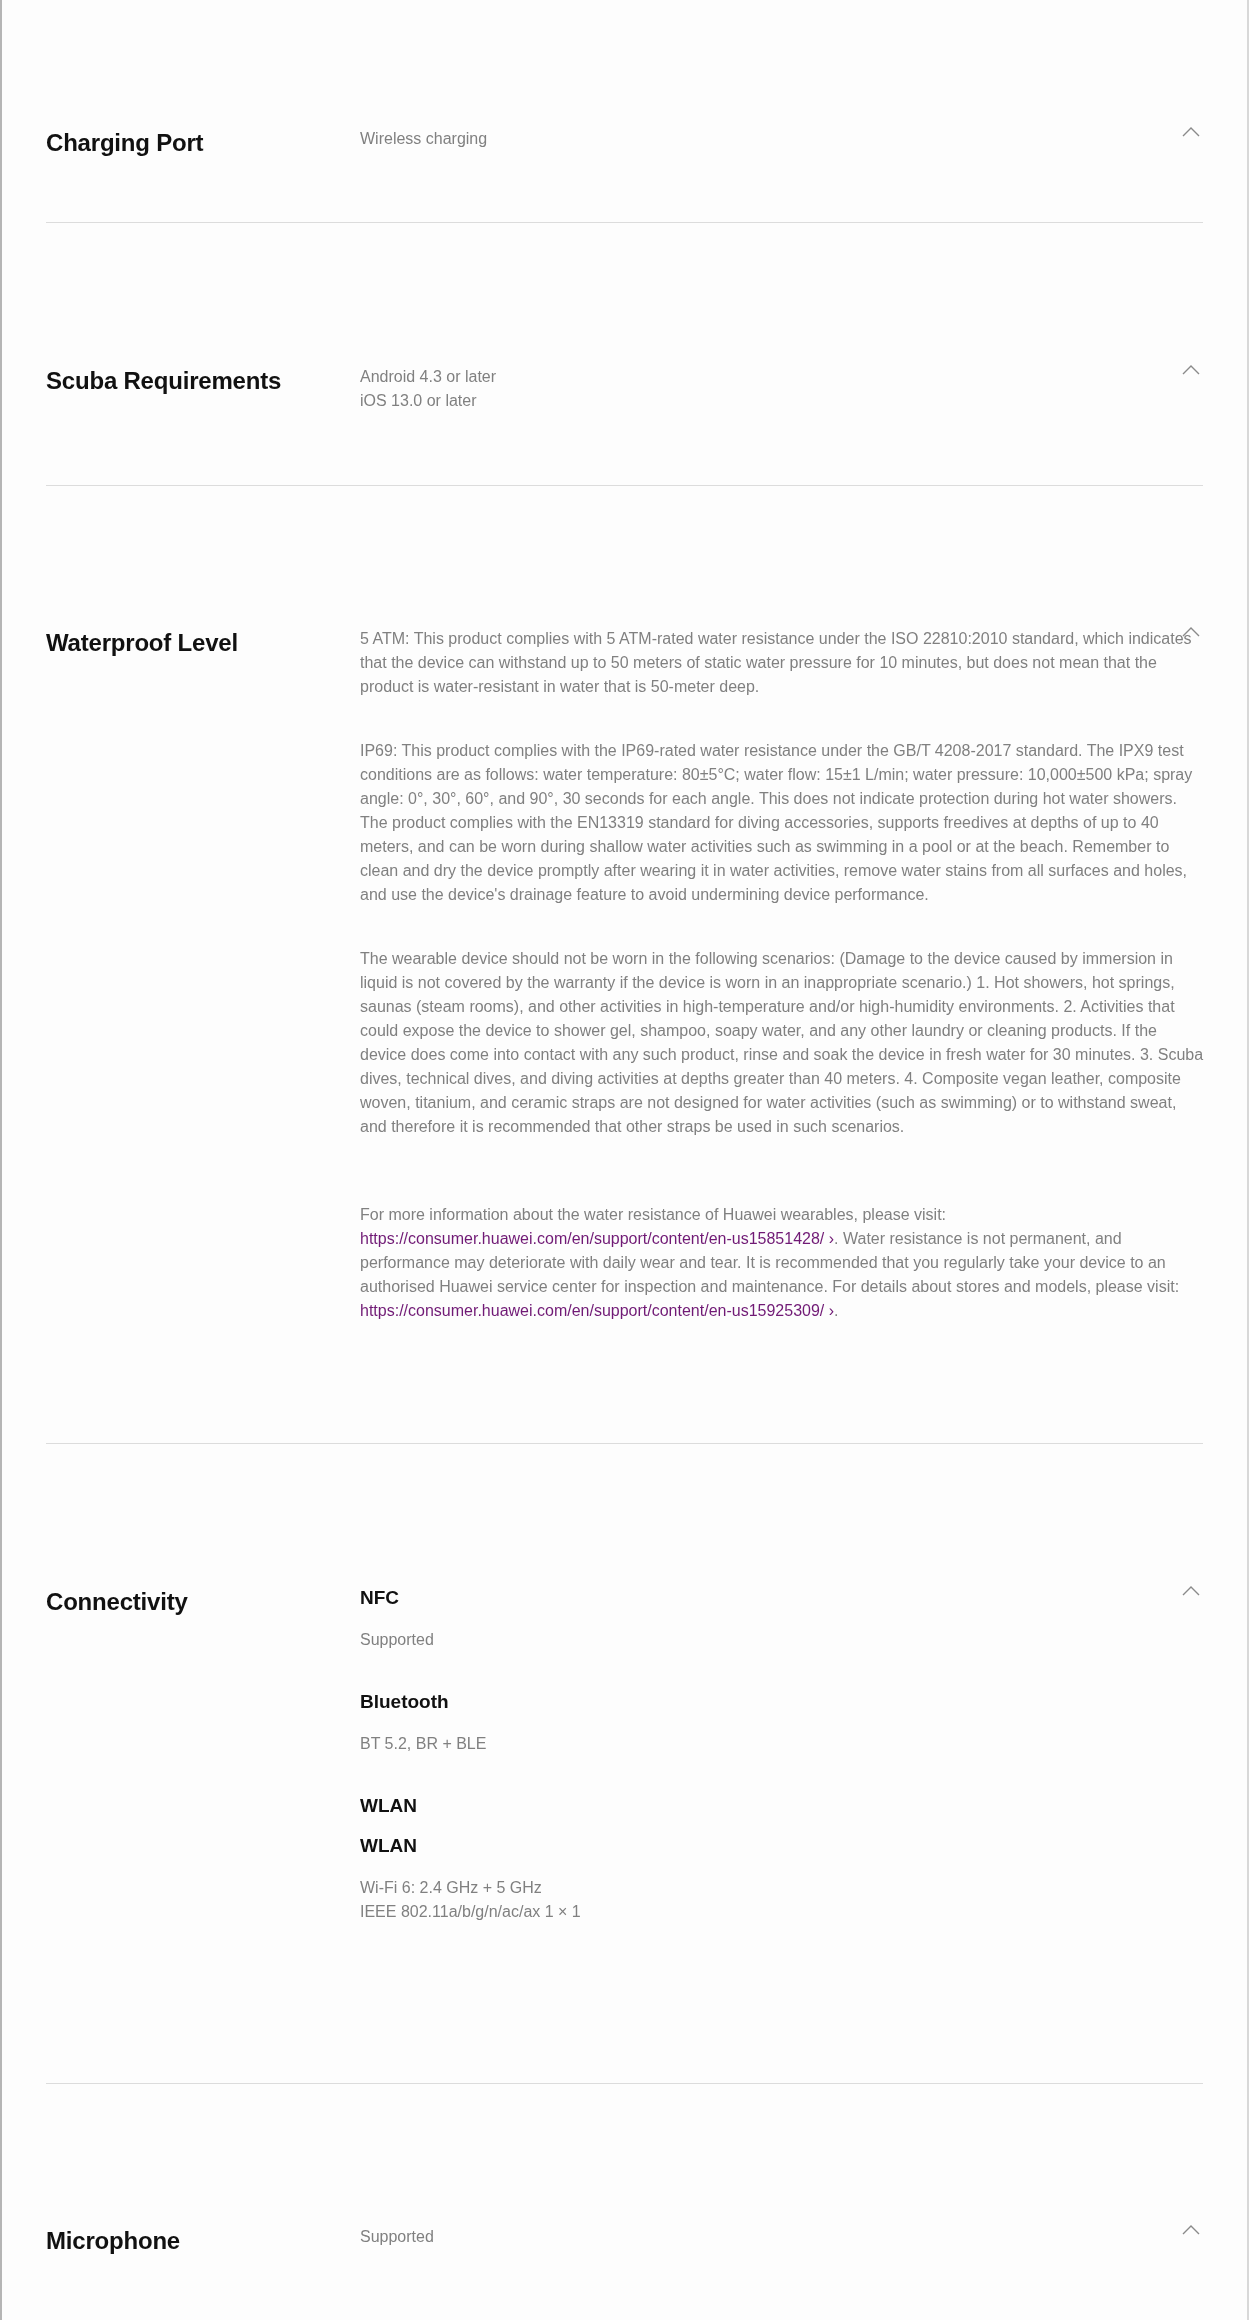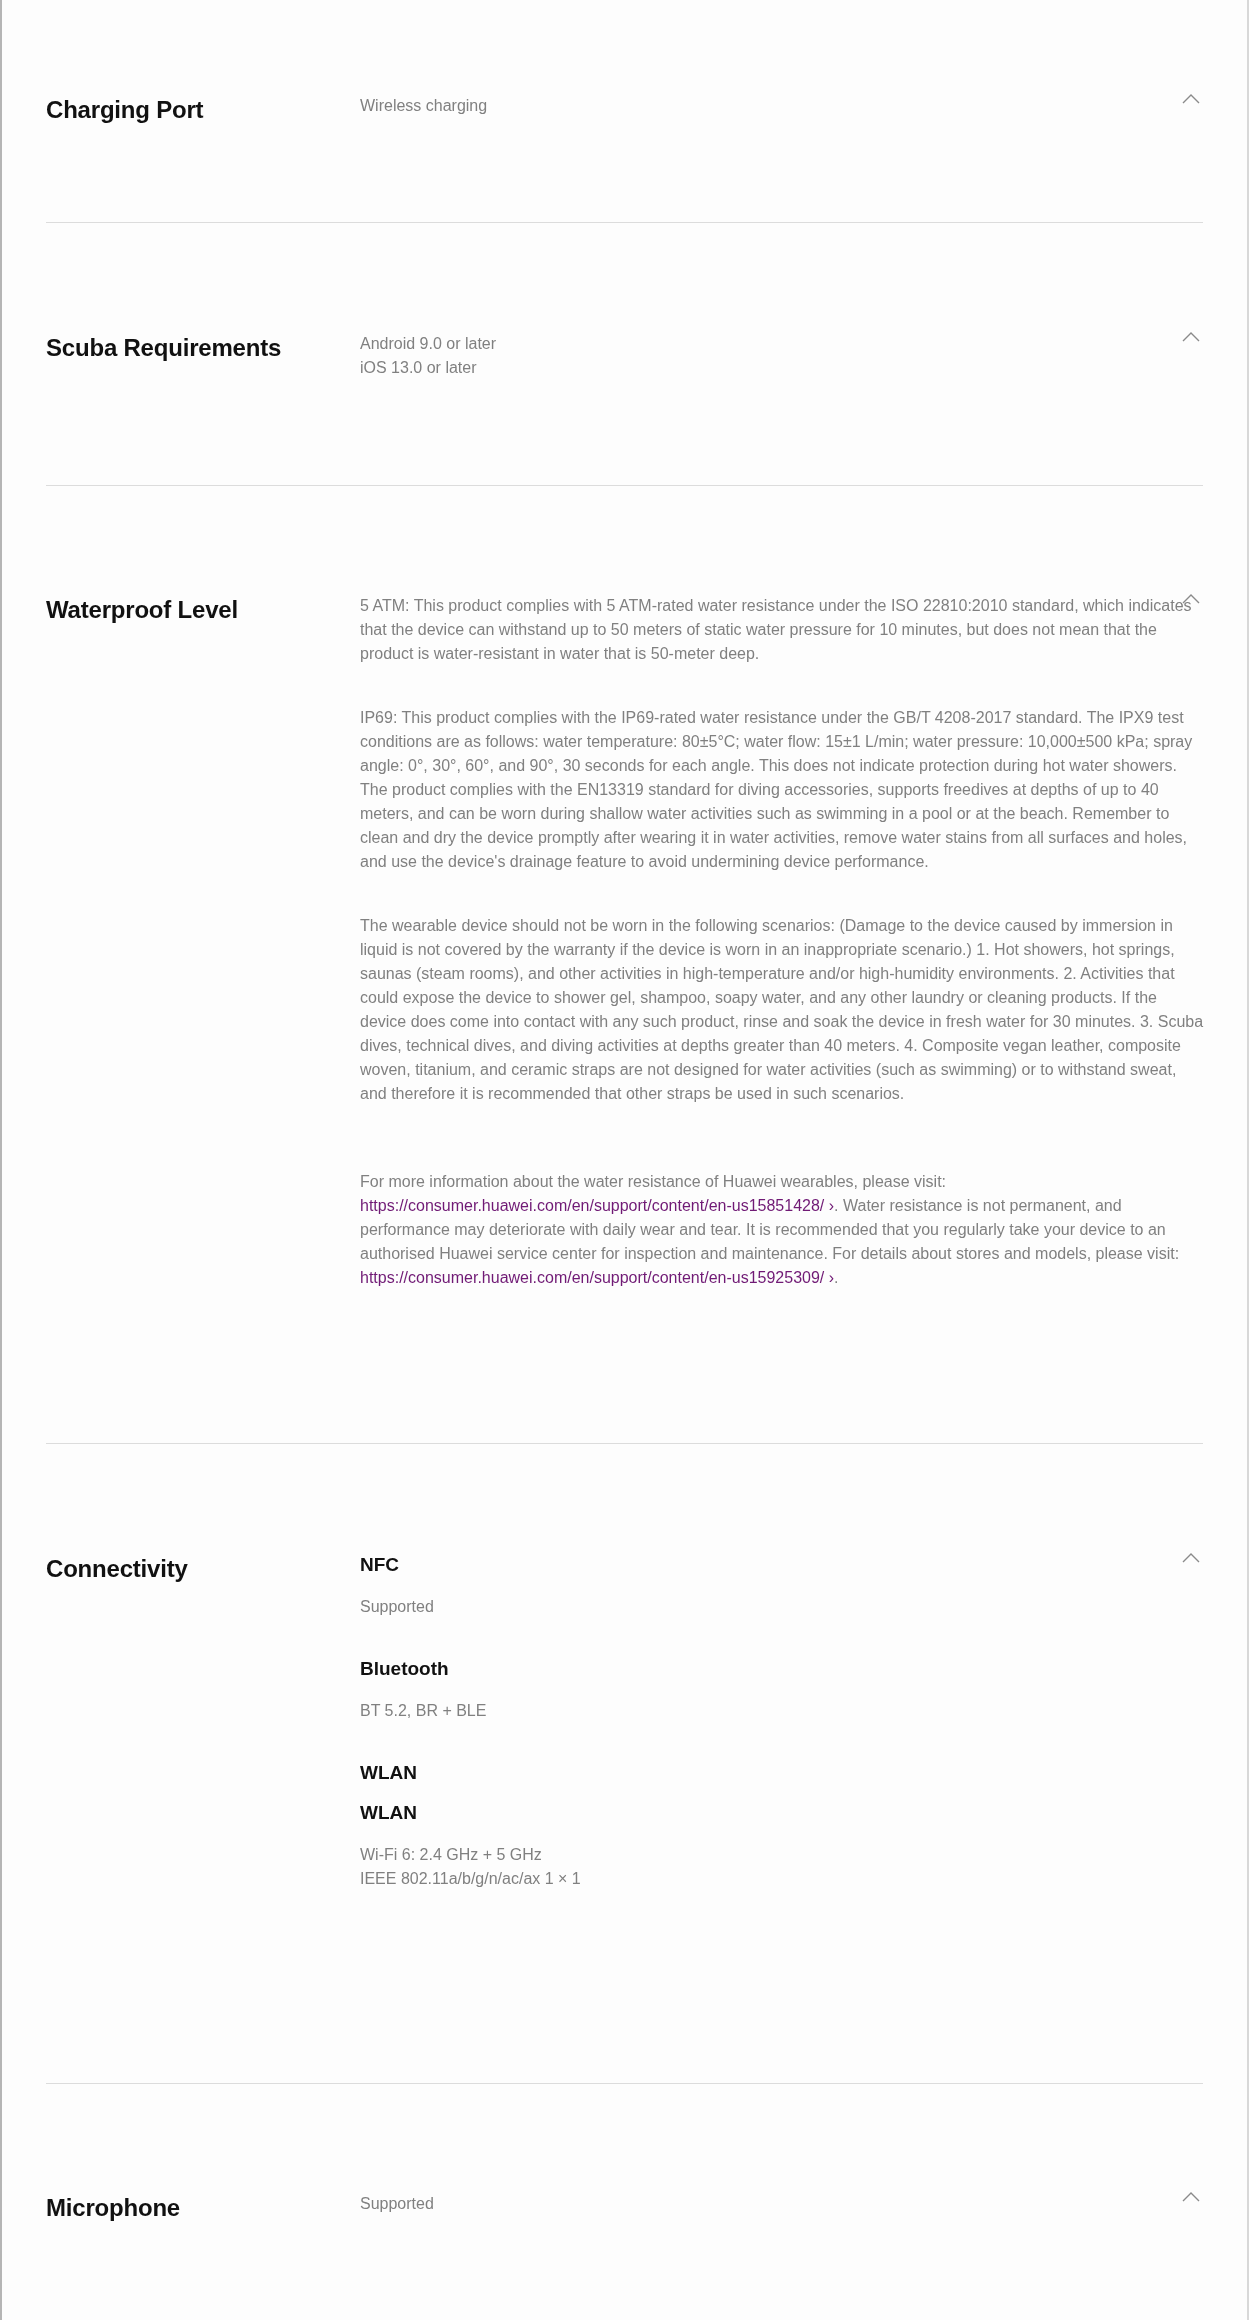--- a/index.html
+++ b/index.html
@@ -4,21 +4,21 @@
 <style>
   html, body { margin: 0; padding: 0; }
   body {
     width: 1249px; height: 2320px; position: relative; overflow: hidden;
     background: #fdfdfd;
     font-family: "Liberation Sans", "DejaVu Sans", sans-serif;
     border-left: 2px solid #b5b5b5;
     border-right: 2px solid #d8d8d8;
     box-sizing: border-box;
   }
-  .section { position: absolute; left: 44px; right: 44px; }
+  .section { position: absolute; left: 44px; right: 44px; margin-top: 33px; }
   .sec-title {
     position: absolute; left: 0; top: 0;
     font-size: 24px; font-weight: bold; color: #111;
     letter-spacing: -0.2px;
   }
   .sec-body {
     position: absolute; left: 314px; top: 0; width: 845px;
     color: #808080; font-size: 16px; line-height: 24px;
   }
   .chev {
@@ -48,21 +48,21 @@
     <svg width="24" height="20" viewBox="0 0 24 20">
         <polyline points="4,13 12,5 20,13" fill="none" stroke="#8a8a8a" stroke-width="1.4"></polyline>
       </svg>
   </div>
 </div>
 <div class="divider" style="top:222px;"></div>
 
 <div class="section" style="top:334px; height:60px;">
   <div class="sec-title">Scuba Requirements</div>
   <div class="sec-body" style="top:-2px;">
-    <span class="line">Android 9.0 or later</span>
+    <span class="line">Android 4.3 or later</span>
     <span class="line">iOS 13.0 or later</span>
   </div>
   <div class="chev">
     <svg width="24" height="20" viewBox="0 0 24 20">
         <polyline points="4,13 12,5 20,13" fill="none" stroke="#8a8a8a" stroke-width="1.4"></polyline>
       </svg>
   </div>
 </div>
 <div class="divider" style="top:485px;"></div>
 

